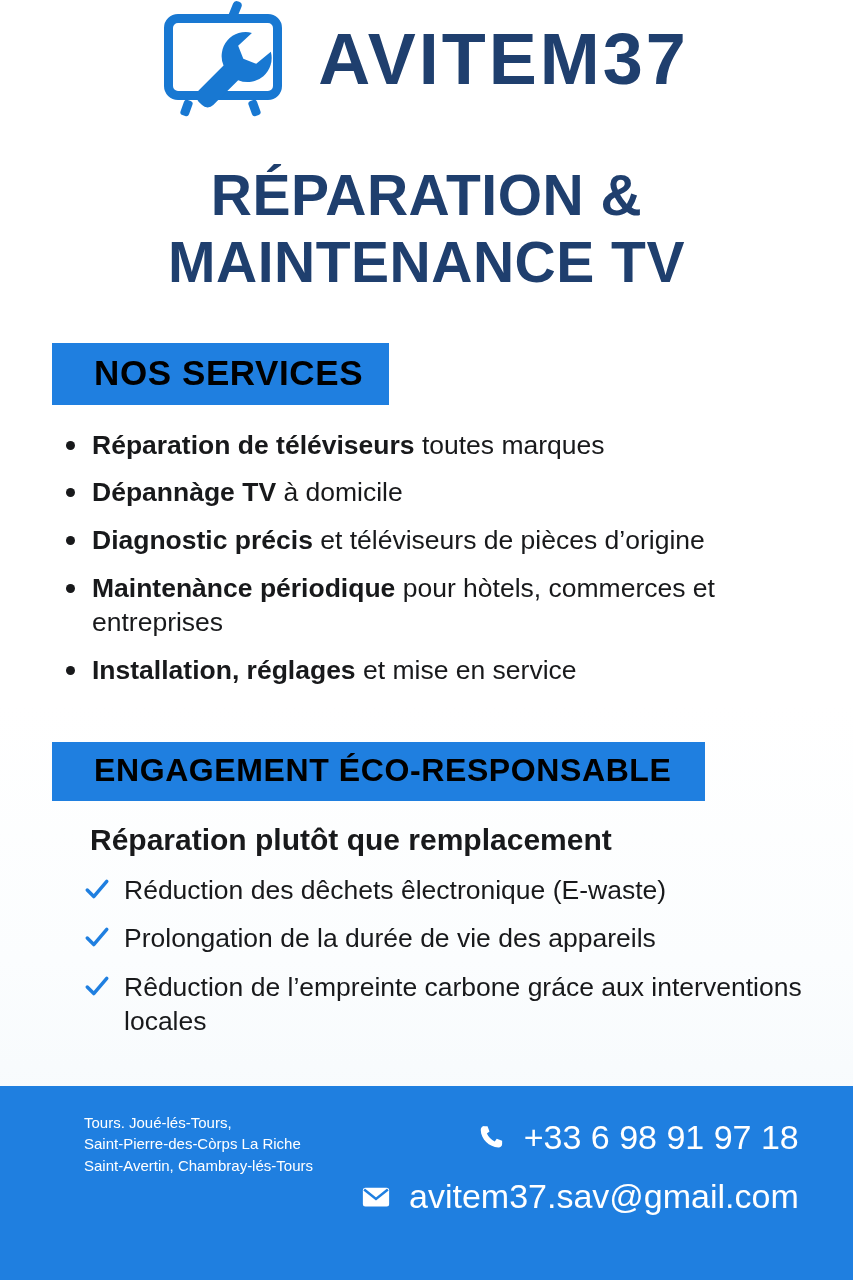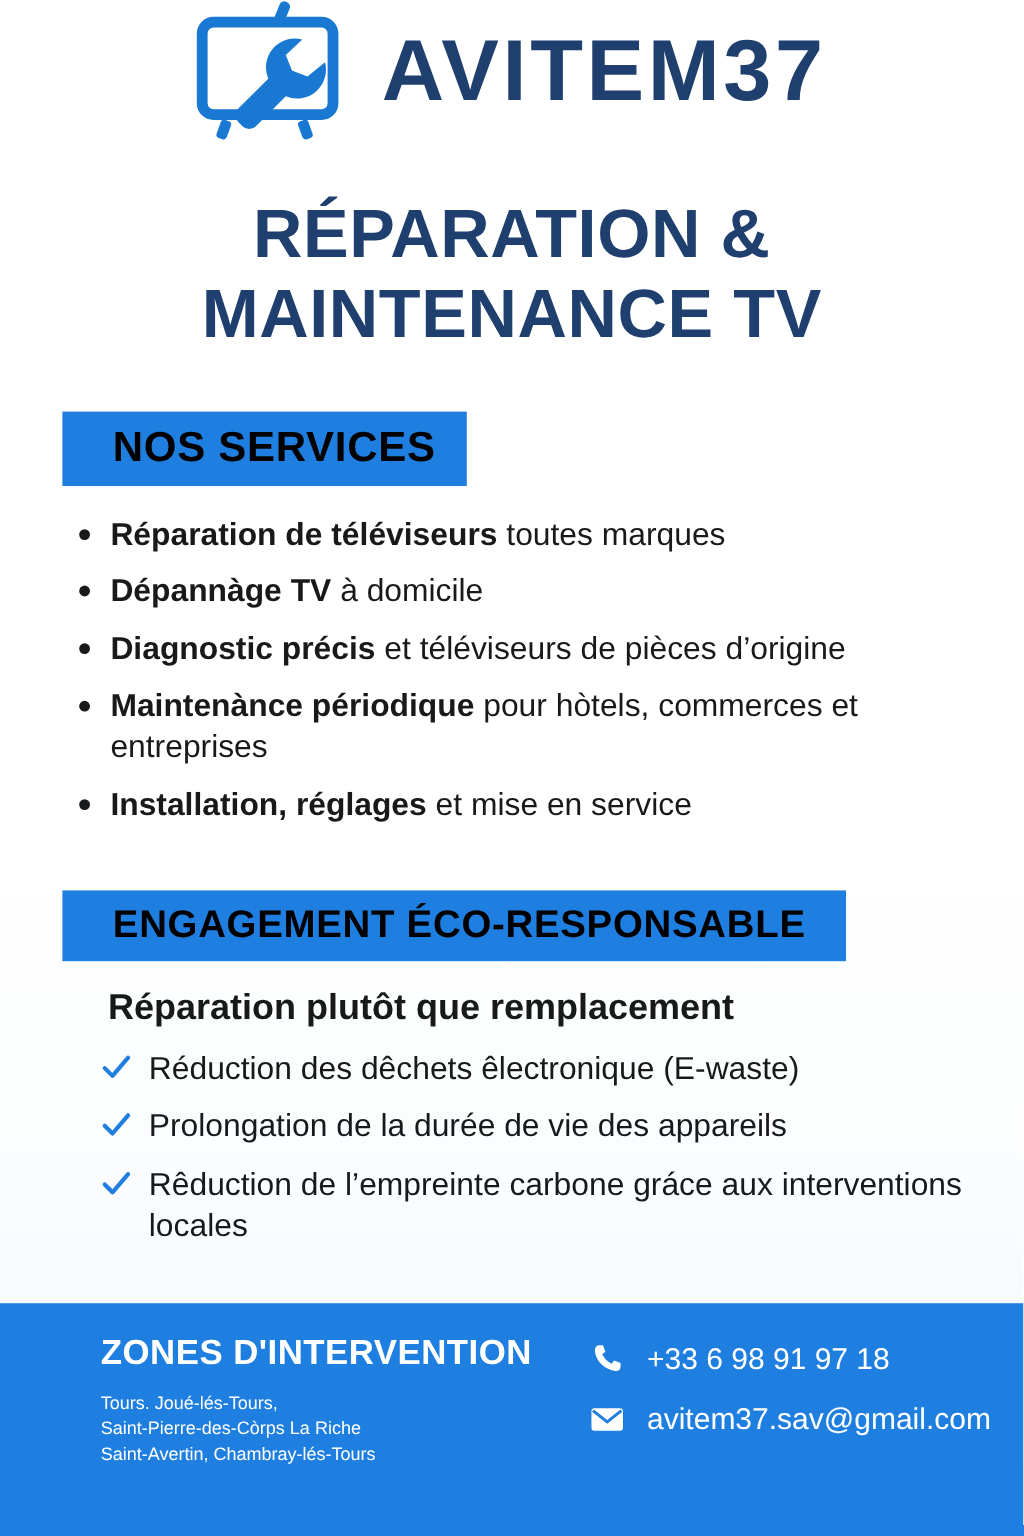--- a/index.html
+++ b/index.html
@@ -183,21 +183,22 @@
   }
   .contact {
     margin-left: 26px;
     padding-top: 6px;
   }
   .contact-row {
     display: flex;
     align-items: center;
     gap: 18px;
     margin-bottom: 20px;
-    font-size: 25px;
+    font-size: 34px;
+    justify-content: flex-end;
   }
   .contact-icon {
     width: 30px; height: 30px;
     flex: 0 0 auto;
     color: #ffffff;
   }
 </style>
 </head>
 <body>
 
@@ -266,21 +267,20 @@
         <path d="M3 13 L9 19 L21 5" fill="none" stroke="#1f7fe0" stroke-width="3.2" stroke-linecap="round" stroke-linejoin="round"></path>
       </svg>
       <span>Rêduction de l’empreinte carbone gráce aux interventions locales</span>
     </li>
   </ul>
 
   
   <div class="footer">
     <div class="footer-inner">
       <div>
-        <div class="zones-title">ZONES D'INTERVENTION</div>
         <div class="zones-lines">
           <div>Tours. Joué-lés-Tours,</div>
           <div>Saint-Pierre-des-Còrps La Riche</div>
           <div>Saint-Avertin, Chambray-lés-Tours</div>
         </div>
       </div>
       <div class="contact">
         <div class="contact-row">
           <svg class="contact-icon" viewBox="0 0 24 24">
             <path d="M6.6 2.5 H9.2 l1.6 4.3 -2.1 1.6 a13 13 0 0 0 6.3 6.3 l1.6 -2.1 4.3 1.6 v2.6 a2.8 2.8 0 0 1 -3 2.8 C10.5 19 4 13 3.8 5.5 a2.8 2.8 0 0 1 2.8 -3 Z" fill="#ffffff"></path>

